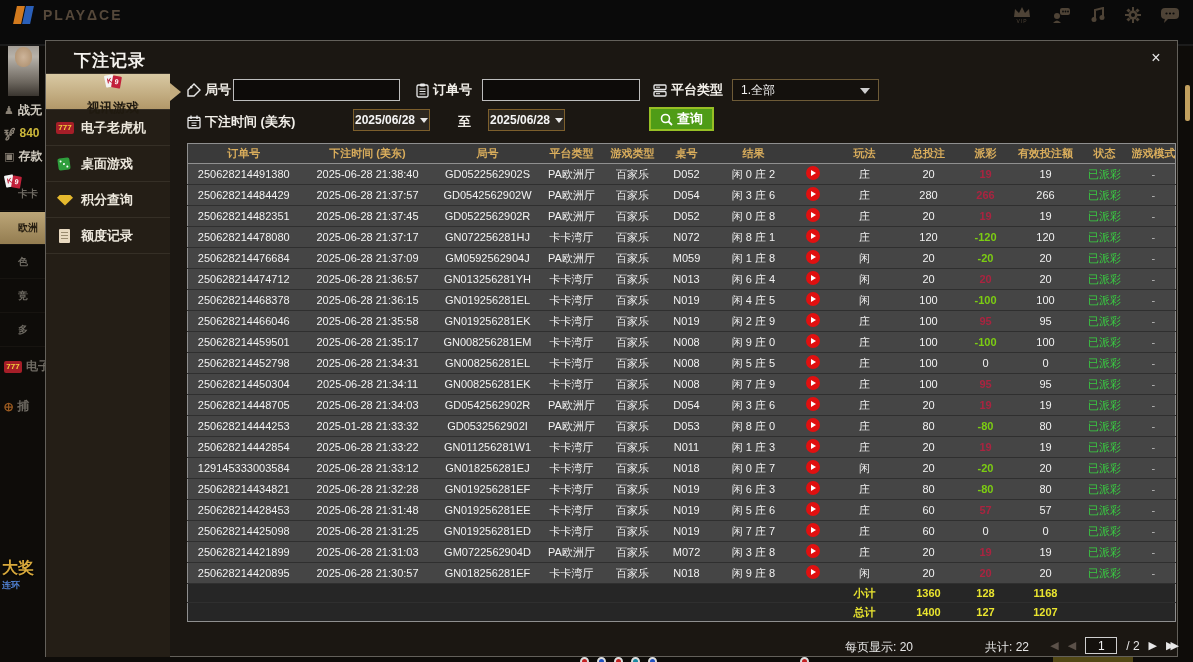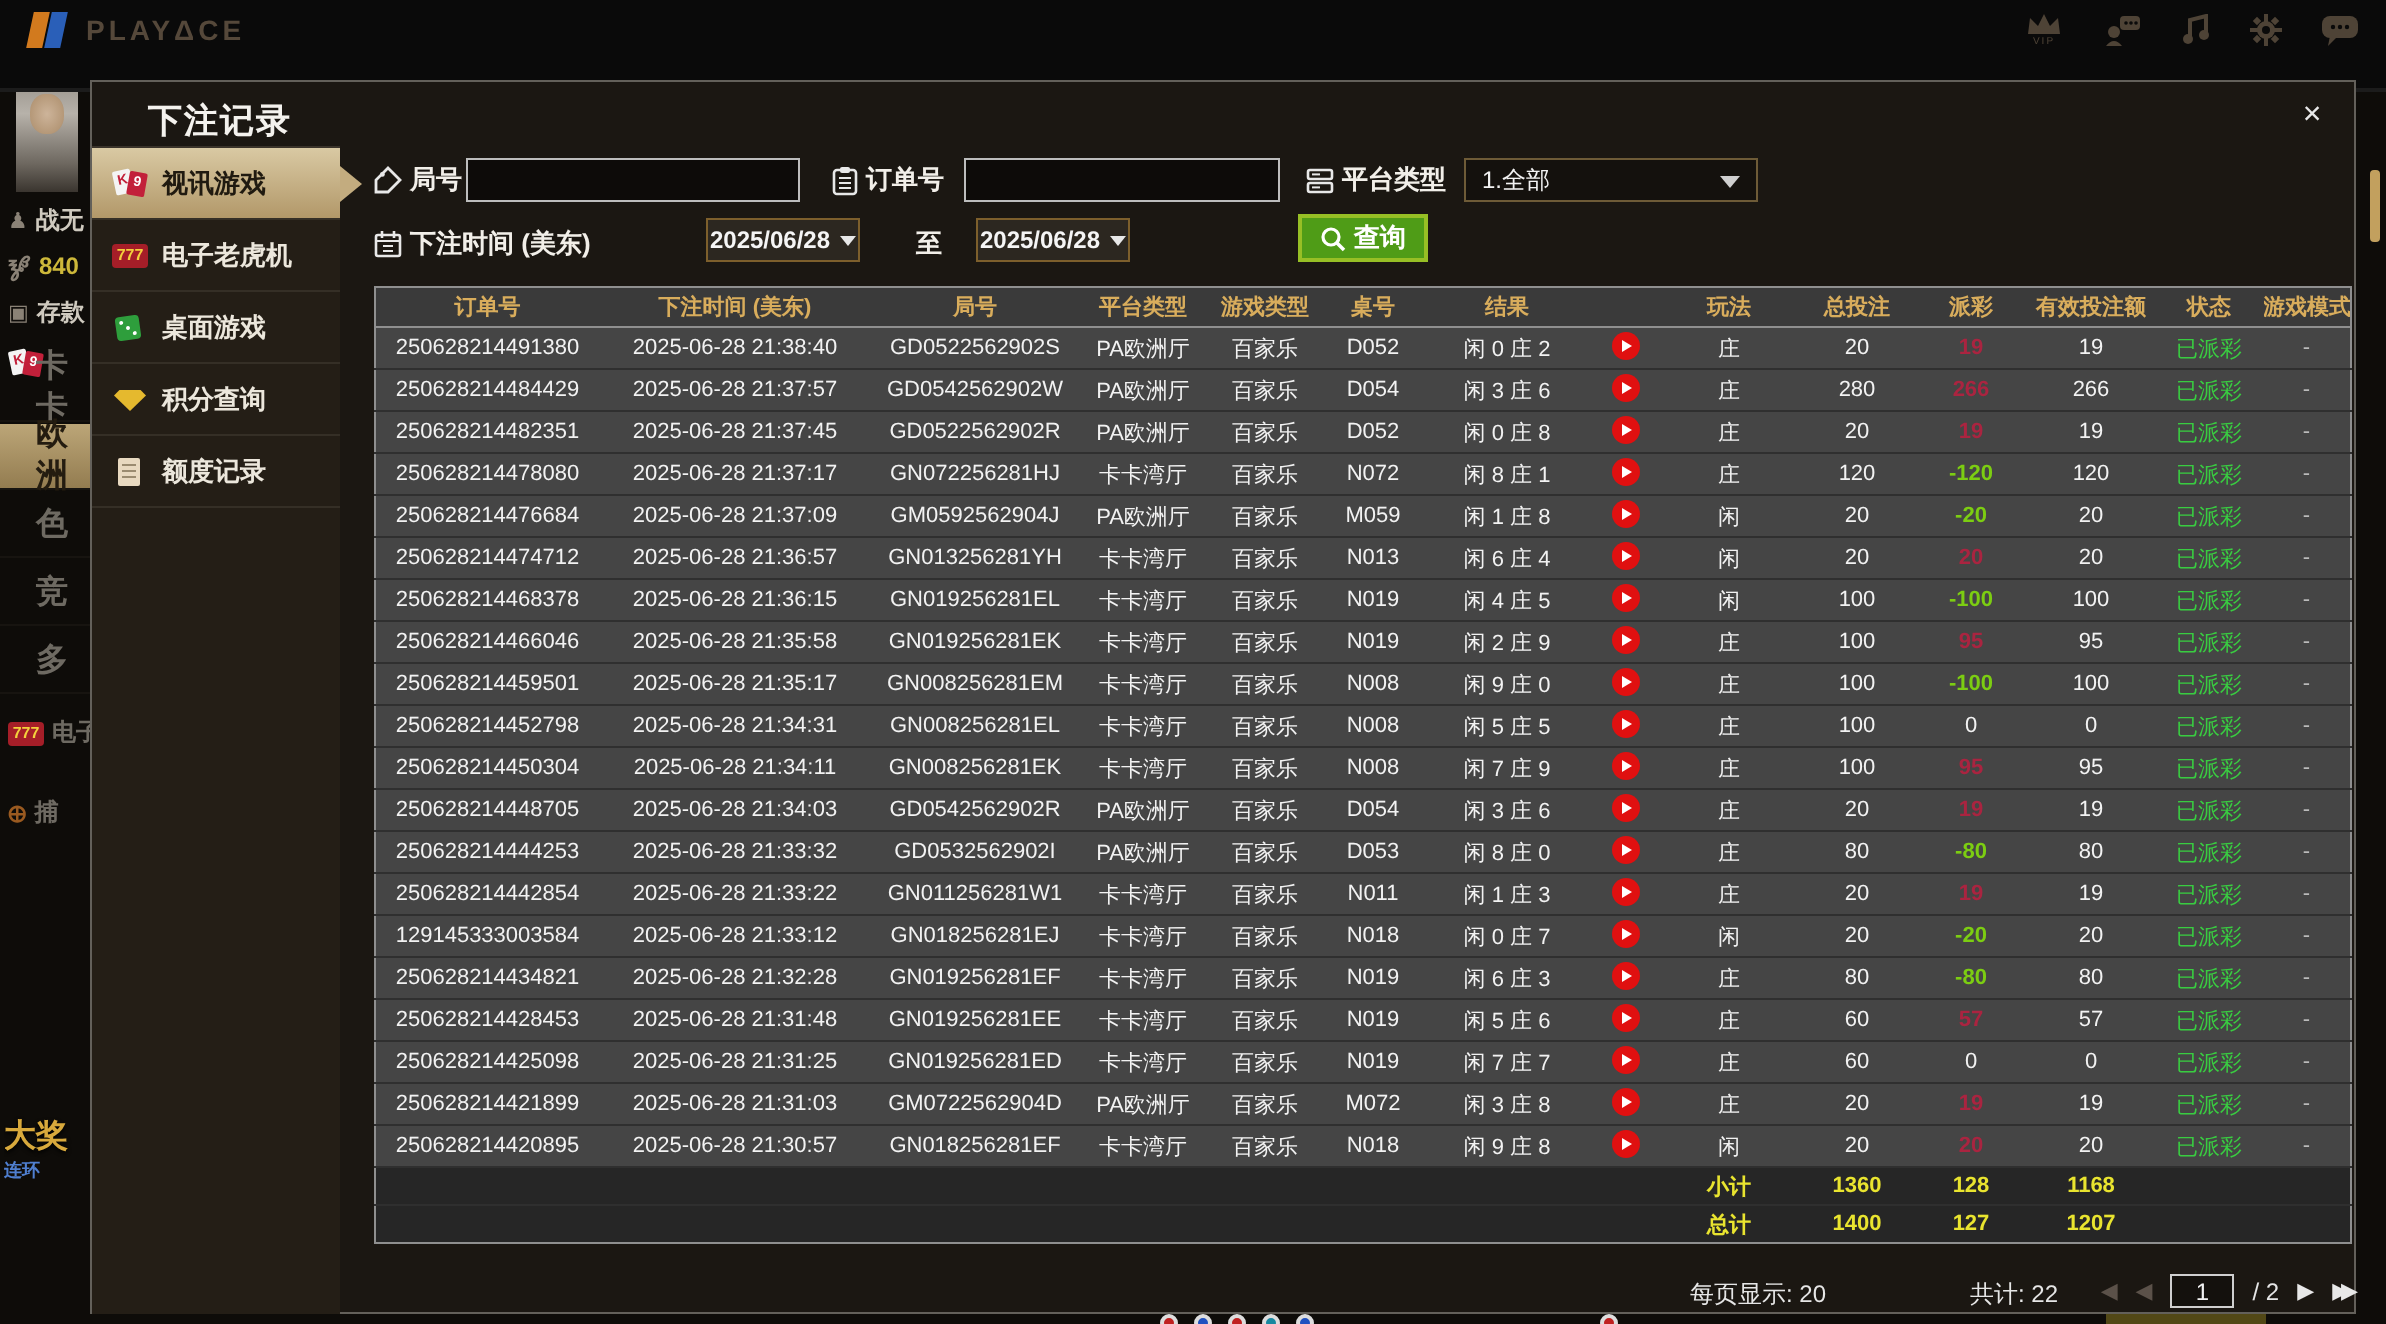--- a/index.html
+++ b/index.html
@@ -23,42 +23,42 @@
   
   #underlay { position:absolute; left:0; top:30px; width:1193px; height:632px; background:#0e0c09; }
   .u-avatar { position:absolute; left:8px; top:10px; width:31px; height:56px;
     background:linear-gradient(180deg,#9a948c 0%,#b7b2aa 30%,#6d675f 75%,#3a352f 100%); }
   .u-avatar::before { content:""; position:absolute; left:7px; top:7px; width:17px; height:20px;
     background:radial-gradient(ellipse at center,#cdb49a 0%,#b59878 70%,#8d7258 100%); border-radius:45%; }
   .u-row { position:absolute; left:4px; display:flex; align-items:center; gap:4px; color:#cfcabf;
     font-size:12px; font-weight:bold; white-space:nowrap; }
   .u-yellow { color:#cdb83a; }
   .u-ic { font-size:11px; color:#8a8276; }
-  .u-menu { position:absolute; left:0; width:45px; height:33px; color:#6e6a62; font-size:16px; font-weight:bold;
+  .u-menu { position:absolute; left:0; width:45px; height:33px; color:#6e6a62; font-size:10px; font-weight:bold;
     display:flex; align-items:center; padding-left:18px; border-bottom:1px solid #171410; }
   .u-menu.hl { background:linear-gradient(180deg,#bca678,#937c50); color:#241c10; }
   .u-jackpot { position:absolute; left:2px; top:528px; width:43px; height:90px; overflow:hidden; }
   .u-jackpot .jp-txt { color:#d8a93c; font-size:16px; font-weight:bold; text-shadow:0 1px 2px #000; }
   .u-jackpot .jp-sub { color:#4f7fd0; font-size:9px; font-weight:bold; }
   .u-chip { position:absolute; bottom:-4px; width:9px; height:9px; border-radius:50%; border:2px solid #ddd; }
   .u-scroll { position:absolute; right:3px; top:55px; width:5px; height:36px; background:#c2a05e; border-radius:2px; }
   .u-blur { position:absolute; right:60px; bottom:0px; width:80px; height:6px; background:#8a7a20; opacity:.55; }
 
   
   #modal { position:absolute; left:45px; top:40px; width:1133px; height:617px;
     background:#1b1712; border:1px solid #63605a; z-index:10; }
   .m-title { position:absolute; left:28px; top:8px; color:#f4f2ee; font-size:17px; font-weight:bold; letter-spacing:1px; }
   .m-close { position:absolute; right:12px; top:8px; color:#e8e8e8; font-size:16px; cursor:pointer; width:18px; height:18px;
     text-align:center; line-height:18px; }
 
   
   #mnav { position:absolute; left:0; top:32px; width:124px; height:584px; background:#241e16; border-top:1px solid #3a332a; }
   .nav-item { position:relative; height:36px; display:flex; align-items:center; gap:7px; padding-left:10px;
     color:#ece7dc; font-size:13px; font-weight:bold; border-bottom:1px solid #352f26; cursor:pointer; }
-  .nav-item.sel { background:linear-gradient(180deg,#d9c9a3,#b29869); color:#201a10; }
+  .nav-item.sel { background:linear-gradient(180deg,#d9c9a3,#b29869); color:#201a10;flex-direction:column; }
   .nav-item.sel::after { content:""; position:absolute; right:-11px; top:50%; margin-top:-9px;
     border-top:9px solid transparent; border-bottom:9px solid transparent; border-left:11px solid #c3ac7f; }
   .nico { width:18px; height:16px; position:relative; flex:0 0 18px; }
   .card-w { position:absolute; left:1px; top:1px; width:9px; height:12px; background:#f4f4f4; border-radius:1px;
     transform:rotate(-12deg); color:#c2203a; font-size:7px; font-weight:bold; text-align:center; line-height:12px; }
   .card-r { position:absolute; left:8px; top:2px; width:9px; height:12px; background:#c2203a; border-radius:1px;
     transform:rotate(10deg); color:#fff; font-size:7px; text-align:center; line-height:12px; }
   .slot-777 { position:absolute; left:0; top:2px; width:18px; height:12px; background:#a51e28; border-radius:2px;
     color:#f3d03c; font-size:8px; font-weight:bold; text-align:center; line-height:12px; }
   .dice-g { position:absolute; left:2px; top:2px; width:12px; height:12px; background:#2e9e3c; border-radius:2px; transform:rotate(-8deg); }
@@ -567,21 +567,21 @@
       <td>庄</td>
       <td>20</td>
       <td class="payout win">19</td>
       <td>19</td>
       <td class="status-paid">已派彩</td>
       <td class="mode">-</td>
     </tr>
 
     <tr>
       <td>250628214444253</td>
-      <td>2025-06-28 21:33:32</td>
+      <td>2025-01-28 21:33:32</td>
       <td>GD0532562902I</td>
       <td>PA欧洲厅</td>
       <td>百家乐</td>
       <td>D053</td>
       <td>闲 8 庄 0</td>
       <td><span class="playbtn"></span></td>
       <td>庄</td>
       <td>80</td>
       <td class="payout loss">-80</td>
       <td>80</td>

